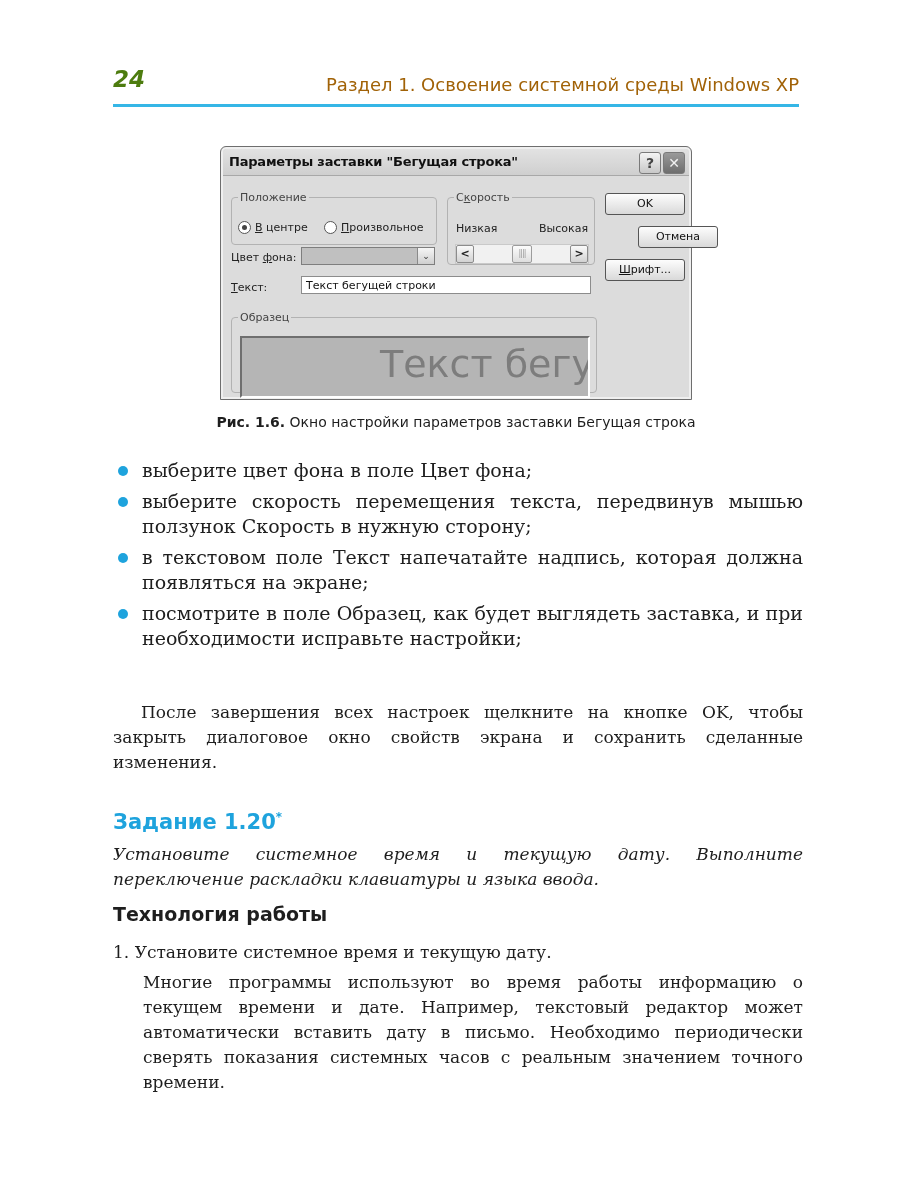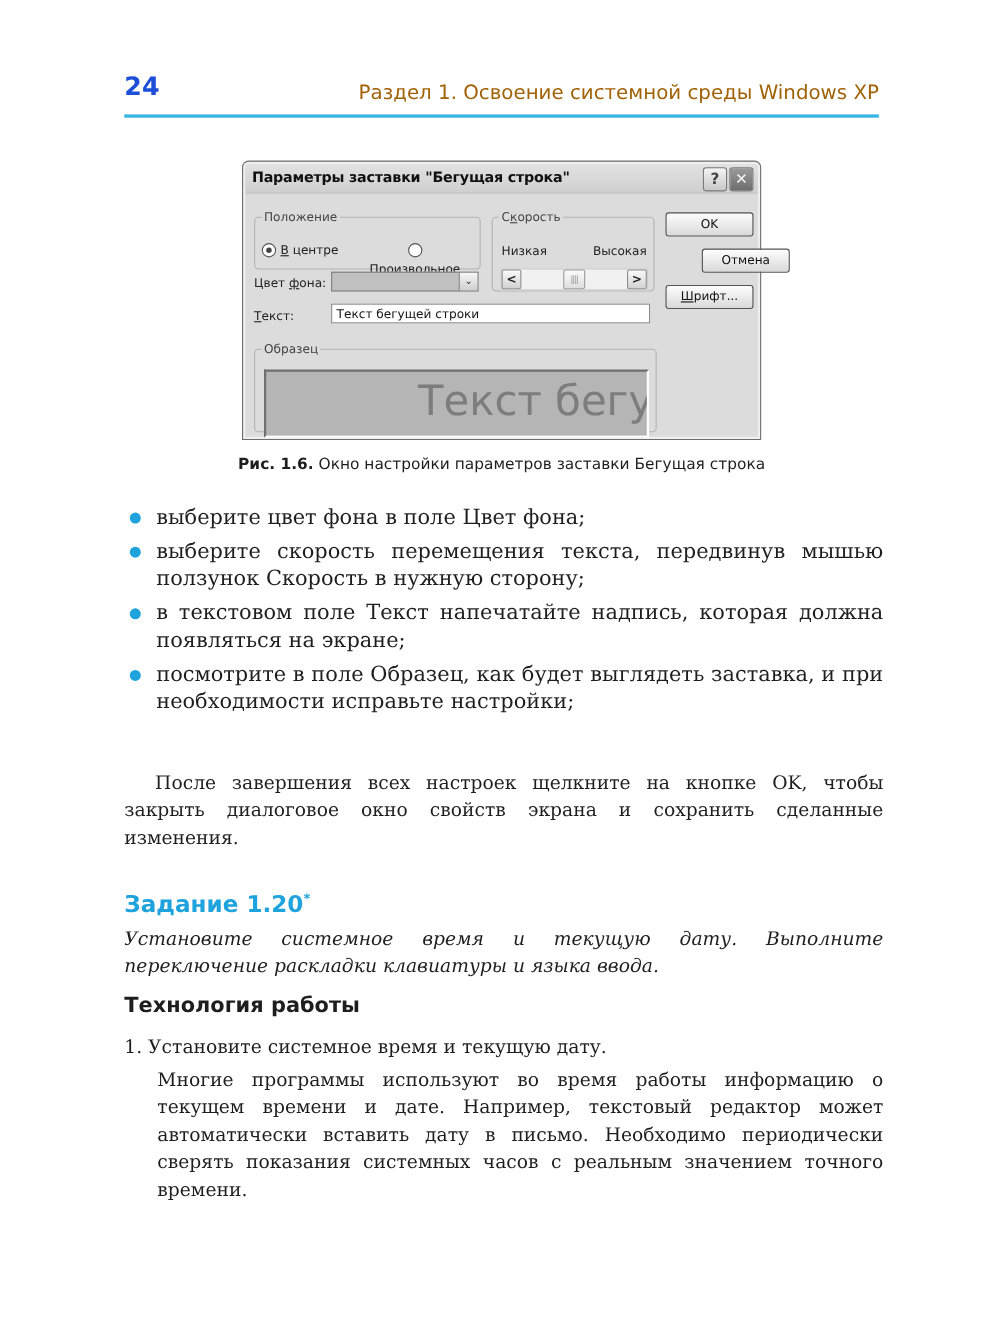--- a/index.html
+++ b/index.html
@@ -1,18 +1,18 @@
 <!DOCTYPE html>
 <html><head>
 <meta charset="utf-8">
 <style>
   html, body { margin:0; padding:0; background:#ffffff; }
   body { width:912px; height:1200px; position:relative; overflow:hidden; font-family:"DejaVu Serif", serif; color:#1e1e1e; }
   .header { position:absolute; left:113px; top:64px; width:686px; height:40px; border-bottom:3px solid #35b6e6; }
-  .page-num { position:absolute; left:0; top:2px; font-family:"DejaVu Sans", sans-serif; font-weight:bold; font-size:23px; color:#1d4ed8; }
+  .page-num { position:absolute; left:0; top:2px; font-family:"DejaVu Sans", sans-serif; font-weight:bold; font-size:23px; color:#4d7c0f;font-style:italic; }
   .running-head { position:absolute; right:0; top:10px; font-family:"DejaVu Sans", sans-serif; font-size:18px; color:#a16207; }
 
   
   .dialog { position:absolute; left:220px; top:146px; width:470px; height:252px; background:#dcdcdc; border:1px solid #6e6e6e; border-radius:6px 6px 0 0; box-shadow: inset 0 0 0 2px #efefef; font-family:"DejaVu Sans", sans-serif; font-size:11px; color:#222; }
   .titlebar { position:absolute; left:2px; top:2px; right:2px; height:26px; background:linear-gradient(#e2e2e2,#cfcfcf); border-radius:5px 5px 0 0; border-bottom:1px solid #a8a8a8; }
   .title { position:absolute; left:6px; top:5px; font-weight:bold; font-size:13px; color:#111; letter-spacing:-0.2px; }
   .tb-btn { position:absolute; top:3px; width:20px; height:20px; border:1px solid #7a7a7a; border-radius:3px; background:linear-gradient(#f4f4f4,#c8c8c8); text-align:center; line-height:20px; font-weight:bold; font-size:14px; color:#444; }
   .help-btn { right:28px; }
   .close-btn { right:4px; background:linear-gradient(#9a9a9a,#6e6e6e); color:#f2f2f2; }
   fieldset { position:absolute; margin:0; padding:0; border:1px solid #b2b2b2; border-radius:4px; }
@@ -68,21 +68,21 @@
     <span class="tb-btn help-btn"><span>?</span></span>
     <span class="tb-btn close-btn"><span>✕</span></span>
   </div>
 
   <fieldset class="fs-position">
     <legend>Положение</legend>
     <label class="radio" style="left:6px;">
       <span class="radio-circle checked"></span>
       <span><span class="u">В</span><span> центре</span></span>
     </label>
-    <label class="radio" style="left:104px;flex-direction:column;">
+    <label class="radio" style="left:92px;">
       <span class="radio-circle"></span>
       <span><span class="u">П</span><span>роизвольное</span></span>
     </label>
   </fieldset>
 
   <fieldset class="fs-speed">
     <legend><span>С</span><span class="u">к</span><span>орость</span></legend>
     <span class="lbl-low">Низкая</span>
     <span class="lbl-high">Высокая</span>
     <div class="scroll" id="speed-slider">

